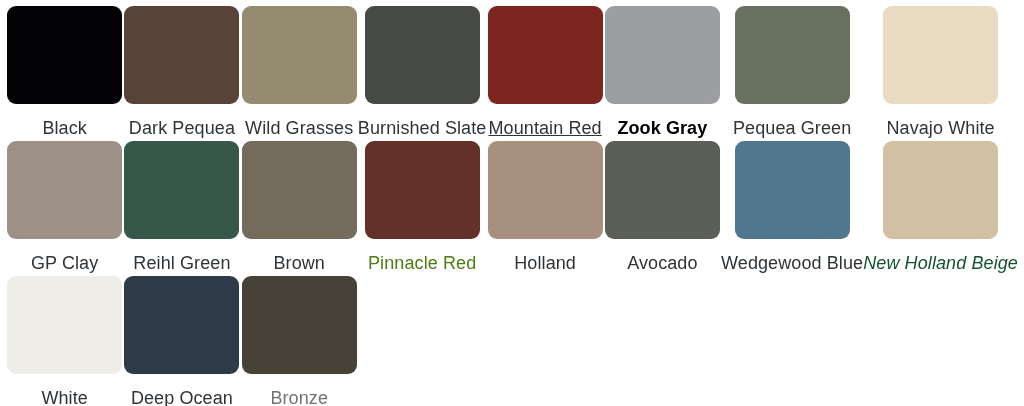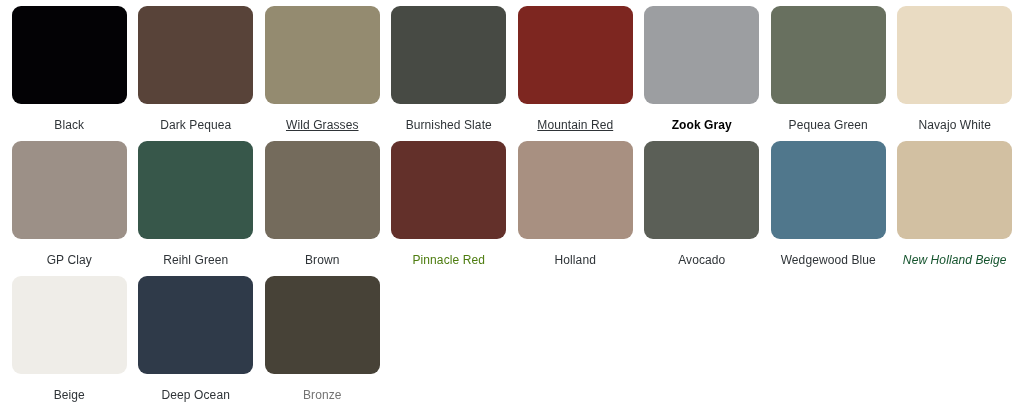--- a/index.html
+++ b/index.html
@@ -32,21 +32,21 @@
     justify-content: flex-start;
   }
   .swatch-chip {
     width: 115px;
     height: 98px;
     border-radius: 9px;
     box-sizing: border-box;
   }
   .swatch-label {
     margin-top: 15px;
-    font-size: 12px;
+    font-size: 18px;
     line-height: 1;
     color: #2f3438;
     text-align: center;
     white-space: nowrap;
     letter-spacing: 0.1px;
   }
 </style>
 </head>
 <body style="background: rgb(255, 255, 255);">
 
@@ -54,21 +54,21 @@
     <div class="swatch-cell">
       <div class="swatch-chip" style="background-color: rgb(3, 2, 5);"></div>
       <div class="swatch-label" style="color: rgb(47, 52, 56);">Black</div>
     </div>
     <div class="swatch-cell">
       <div class="swatch-chip" style="background-color: rgb(88, 67, 57);"></div>
       <div class="swatch-label" style="color: rgb(47, 52, 56);">Dark Pequea</div>
     </div>
     <div class="swatch-cell">
       <div class="swatch-chip" style="background-color: rgb(148, 139, 112);"></div>
-      <div class="swatch-label" style="color: rgb(47, 52, 56); text-decoration: underline;">Wild Grasses</div>
+      <div class="swatch-label" style="color: rgb(47, 52, 56);">Wild Grasses</div>
     </div>
     <div class="swatch-cell">
       <div class="swatch-chip" style="background-color: rgb(71, 74, 68);"></div>
       <div class="swatch-label" style="color: rgb(47, 52, 56);">Burnished Slate</div>
     </div>
     <div class="swatch-cell">
       <div class="swatch-chip" style="background-color: rgb(125, 38, 32);"></div>
       <div class="swatch-label" style="color: rgb(47, 52, 56); text-decoration: underline;">Mountain Red</div>
     </div>
     <div class="swatch-cell">
@@ -110,21 +110,21 @@
     <div class="swatch-cell">
       <div class="swatch-chip" style="background-color: rgb(80, 119, 140);"></div>
       <div class="swatch-label" style="color: rgb(47, 52, 56);">Wedgewood Blue</div>
     </div>
     <div class="swatch-cell">
       <div class="swatch-chip" style="background-color: rgb(210, 192, 162);"></div>
       <div class="swatch-label" style="color: #14532d; font-style: italic;">New Holland Beige</div>
     </div>
     <div class="swatch-cell">
       <div class="swatch-chip" style="background-color: rgb(239, 237, 232);"></div>
-      <div class="swatch-label" style="color: rgb(47, 52, 56);">Beige</div>
+      <div class="swatch-label" style="color: rgb(47, 52, 56);">White</div>
     </div>
     <div class="swatch-cell">
       <div class="swatch-chip" style="background-color: rgb(47, 58, 73);"></div>
       <div class="swatch-label" style="color: rgb(47, 52, 56);">Deep Ocean</div>
     </div>
     <div class="swatch-cell">
       <div class="swatch-chip" style="background-color: rgb(71, 66, 55);"></div>
       <div class="swatch-label" style="color: #737373;">Bronze</div>
     </div>
   </main>

